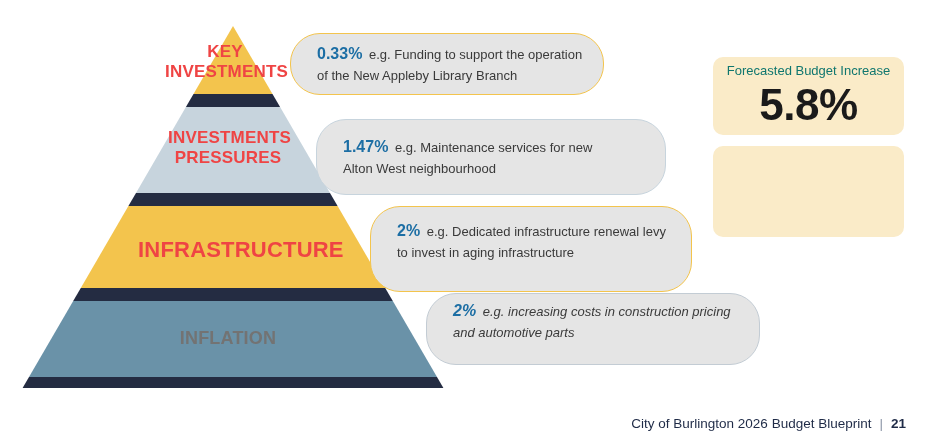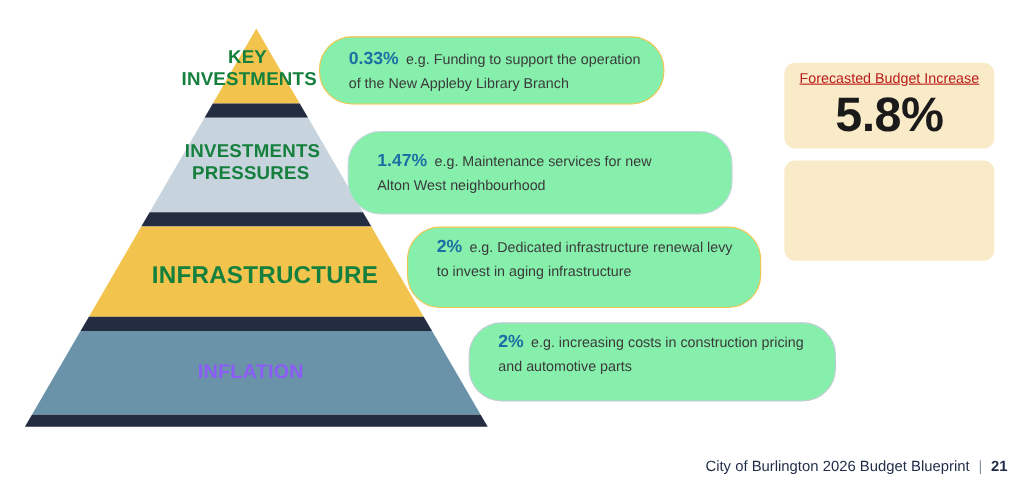--- a/index.html
+++ b/index.html
@@ -8,58 +8,58 @@
     width:936px;height:445px;
     background:#ffffff;
     overflow:hidden;
     font-family:"Liberation Sans", sans-serif;
   }
   .pyramid-svg{position:absolute;left:0;top:0;}
   .tier-label{
     position:absolute;
     text-align:center;
     font-weight:700;
-    color:#15803d;
+    color:#ef4444;
     line-height:1.18;
     letter-spacing:.2px;
   }
   .tier-label.l1{left:165px;top:42px;width:120px;font-size:17px;}
   .tier-label.l2{left:168px;top:128px;width:120px;font-size:17px;}
   .tier-label.l3{left:138px;top:237px;width:180px;font-size:22px;}
-  .tier-label.l4{left:138px;top:328px;width:180px;font-size:18px;color:#8b5cf6;}
+  .tier-label.l4{left:138px;top:328px;width:180px;font-size:18px;color:#737373;}
   .callout{
     position:absolute;
-    background:#86efac;
+    background:#e5e5e5;
     border:1.5px solid #ccc;
     border-radius:30px;
     display:flex;
     align-items:center;
     box-sizing:border-box;
   }
   .callout p{margin:0;font-size:13px;color:#3a3a3a;line-height:1.5;}
   .callout .pct{font-weight:700;font-size:16px;color:#1C6EA4;margin-right:3px;}
   .callout.c1{left:290px;top:33px;width:314px;height:62px;padding:0 14px 0 26px;border-color:#F3C44D;}
   .callout.c2{left:316px;top:119px;width:350px;height:76px;padding:0 64px 0 26px;border-color:#C7D4DD;}
-  .callout.c3{left:370px;top:206px;width:322px;height:74px;padding:0 14px 16px 26px;border-color:#F3C44D;}
-  .callout.c4{left:426px;top:293px;width:334px;height:72px;padding:0 14px 16px 26px;border-color:#C3CCD4;}
+  .callout.c3{left:370px;top:206px;width:322px;height:86px;padding:0 14px 16px 26px;border-color:#F3C44D;}
+  .callout.c4{left:426px;top:293px;width:334px;height:72px;padding:0 14px 16px 26px;border-color:#C3CCD4;font-style:italic;}
   .stat-box{
     position:absolute;
     left:713px;width:191px;
     background:#FAEBC8;
     border-radius:10px;
     display:flex;flex-direction:column;
     align-items:center;justify-content:center;
     text-align:center;
   }
   .stat-box.s1{top:57px;height:78px;}
   .stat-box.s2{top:146px;height:91px;}
-  .stat-label{font-size:13px;color:#b91c1c;text-decoration:underline;}
+  .stat-label{font-size:13px;color:#0f766e;}
   .stat-value{font-size:44px;font-weight:700;color:#1a1a1a;letter-spacing:-.5px;margin-top:2px;}
   .footer{
-    position:absolute;right:20px;bottom:14px;
+    position:absolute;right:30px;bottom:14px;
     font-size:13.5px;color:#1F2B47;
     display:flex;align-items:center;gap:8px;
   }
   .footer .sep{color:#8A94A6;}
   .footer .page{font-weight:700;}
 </style>
 </head>
 <body>
 
 <div class="canvas">

